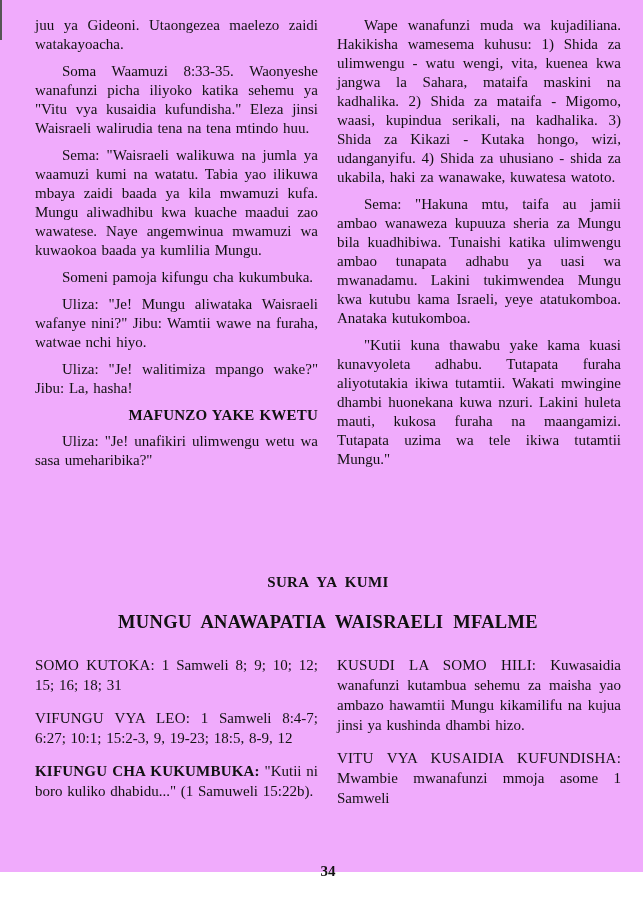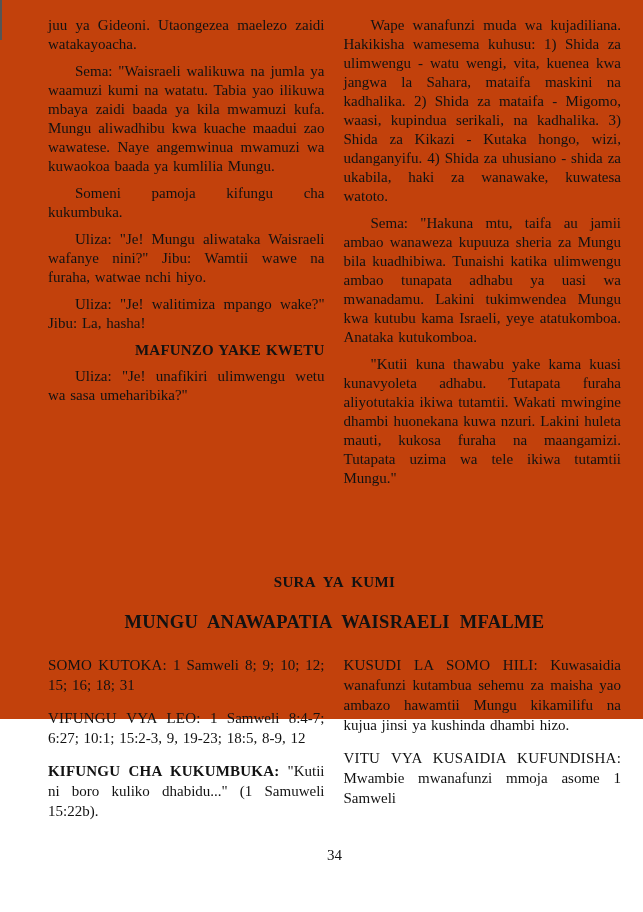--- a/index.html
+++ b/index.html
@@ -6,23 +6,23 @@
   html,body { background:#ffffff; }
   body {
     width:643px; height:912px;
     font-family:"Liberation Serif","DejaVu Serif",serif;
     color:#121212;
     overflow:hidden;
     position:relative;
   }
   .page {
     position:relative;
-    width:643px; height:719px;
-    background:#c2410c;
-    padding:16px 22px 0 48px;
+    width:643px; height:872px;
+    background:#f0abfc;
+    padding:16px 22px 0 35px;
   }
   .scan-edge {
     position:absolute; left:0; top:0;
     width:2px; height:40px;
     background:#555;
   }
   .top-cols { display:flex; gap:19px; height:552px; }
   .bottom-cols { display:flex; gap:19px; height:186px; margin-top:22px; }
   .col-l { width:283px; }
   .col-r { width:284px; }
@@ -47,33 +47,34 @@
     text-align:center; font-weight:700;
     font-size:15px; word-spacing:4px; letter-spacing:0.4px;
     margin-top:6px;
   }
   .chapter-title {
     text-align:center; font-weight:700;
     font-size:18.5px; word-spacing:5px; letter-spacing:0.3px;
     margin-top:21px;
   }
   .page-number {
-    text-align:center; font-weight:400;
-    font-size:15px; margin-top:6px;
+    text-align:center; font-weight:700;
+    font-size:15px; margin-top:22px;
   }
 </style>
 </head>
 <body>
 
 <div class="page">
   <div class="scan-edge"></div>
 
   <div class="top-cols">
     <div class="col-l">
       <p class="bp noindent">juu ya Gideoni. Utaongezea maelezo zaidi watakayoacha.</p>
+      <p class="bp">Soma Waamuzi 8:33-35. Waonyeshe wanafunzi picha iliyoko katika sehemu ya "Vitu vya kusaidia kufundisha." Eleza jinsi Waisraeli walirudia tena na tena mtindo huu.</p>
       <p class="bp">Sema: "Waisraeli walikuwa na jumla ya waamuzi kumi na watatu. Tabia yao ilikuwa mbaya zaidi baada ya kila mwamuzi kufa. Mungu aliwadhibu kwa kuache maadui zao wawatese. Naye angemwinua mwamuzi wa kuwaokoa baada ya kumlilia Mungu.</p>
       <p class="bp">Someni pamoja kifungu cha kukumbuka.</p>
       <p class="bp">Uliza: "Je! Mungu aliwataka Waisraeli wafanye nini?" Jibu: Wamtii wawe na furaha, watwae nchi hiyo.</p>
       <p class="bp">Uliza: "Je! walitimiza mpango wake?" Jibu: La, hasha!</p>
       <p class="bp subhead">MAFUNZO YAKE KWETU</p>
       <p class="bp">Uliza: "Je! unafikiri ulimwengu wetu wa sasa umeharibika?"</p>
     </div>
     <div class="col-r">
       <p class="bp">Wape wanafunzi muda wa kujadiliana. Hakikisha wamesema kuhusu: 1) Shida za ulimwengu - watu wengi, vita, kuenea kwa jangwa la Sahara, mataifa maskini na kadhalika. 2) Shida za mataifa - Migomo, waasi, kupindua serikali, na kadhalika. 3) Shida za Kikazi - Kutaka hongo, wizi, udanganyifu. 4) Shida za uhusiano - shida za ukabila, haki za wanawake, kuwatesa watoto.</p>
       <p class="bp">Sema: "Hakuna mtu, taifa au jamii ambao wanaweza kupuuza sheria za Mungu bila kuadhibiwa. Tunaishi katika ulimwengu ambao tunapata adhabu ya uasi wa mwanadamu. Lakini tukimwendea Mungu kwa kutubu kama Israeli, yeye atatukomboa. Anataka kutukomboa.</p>

